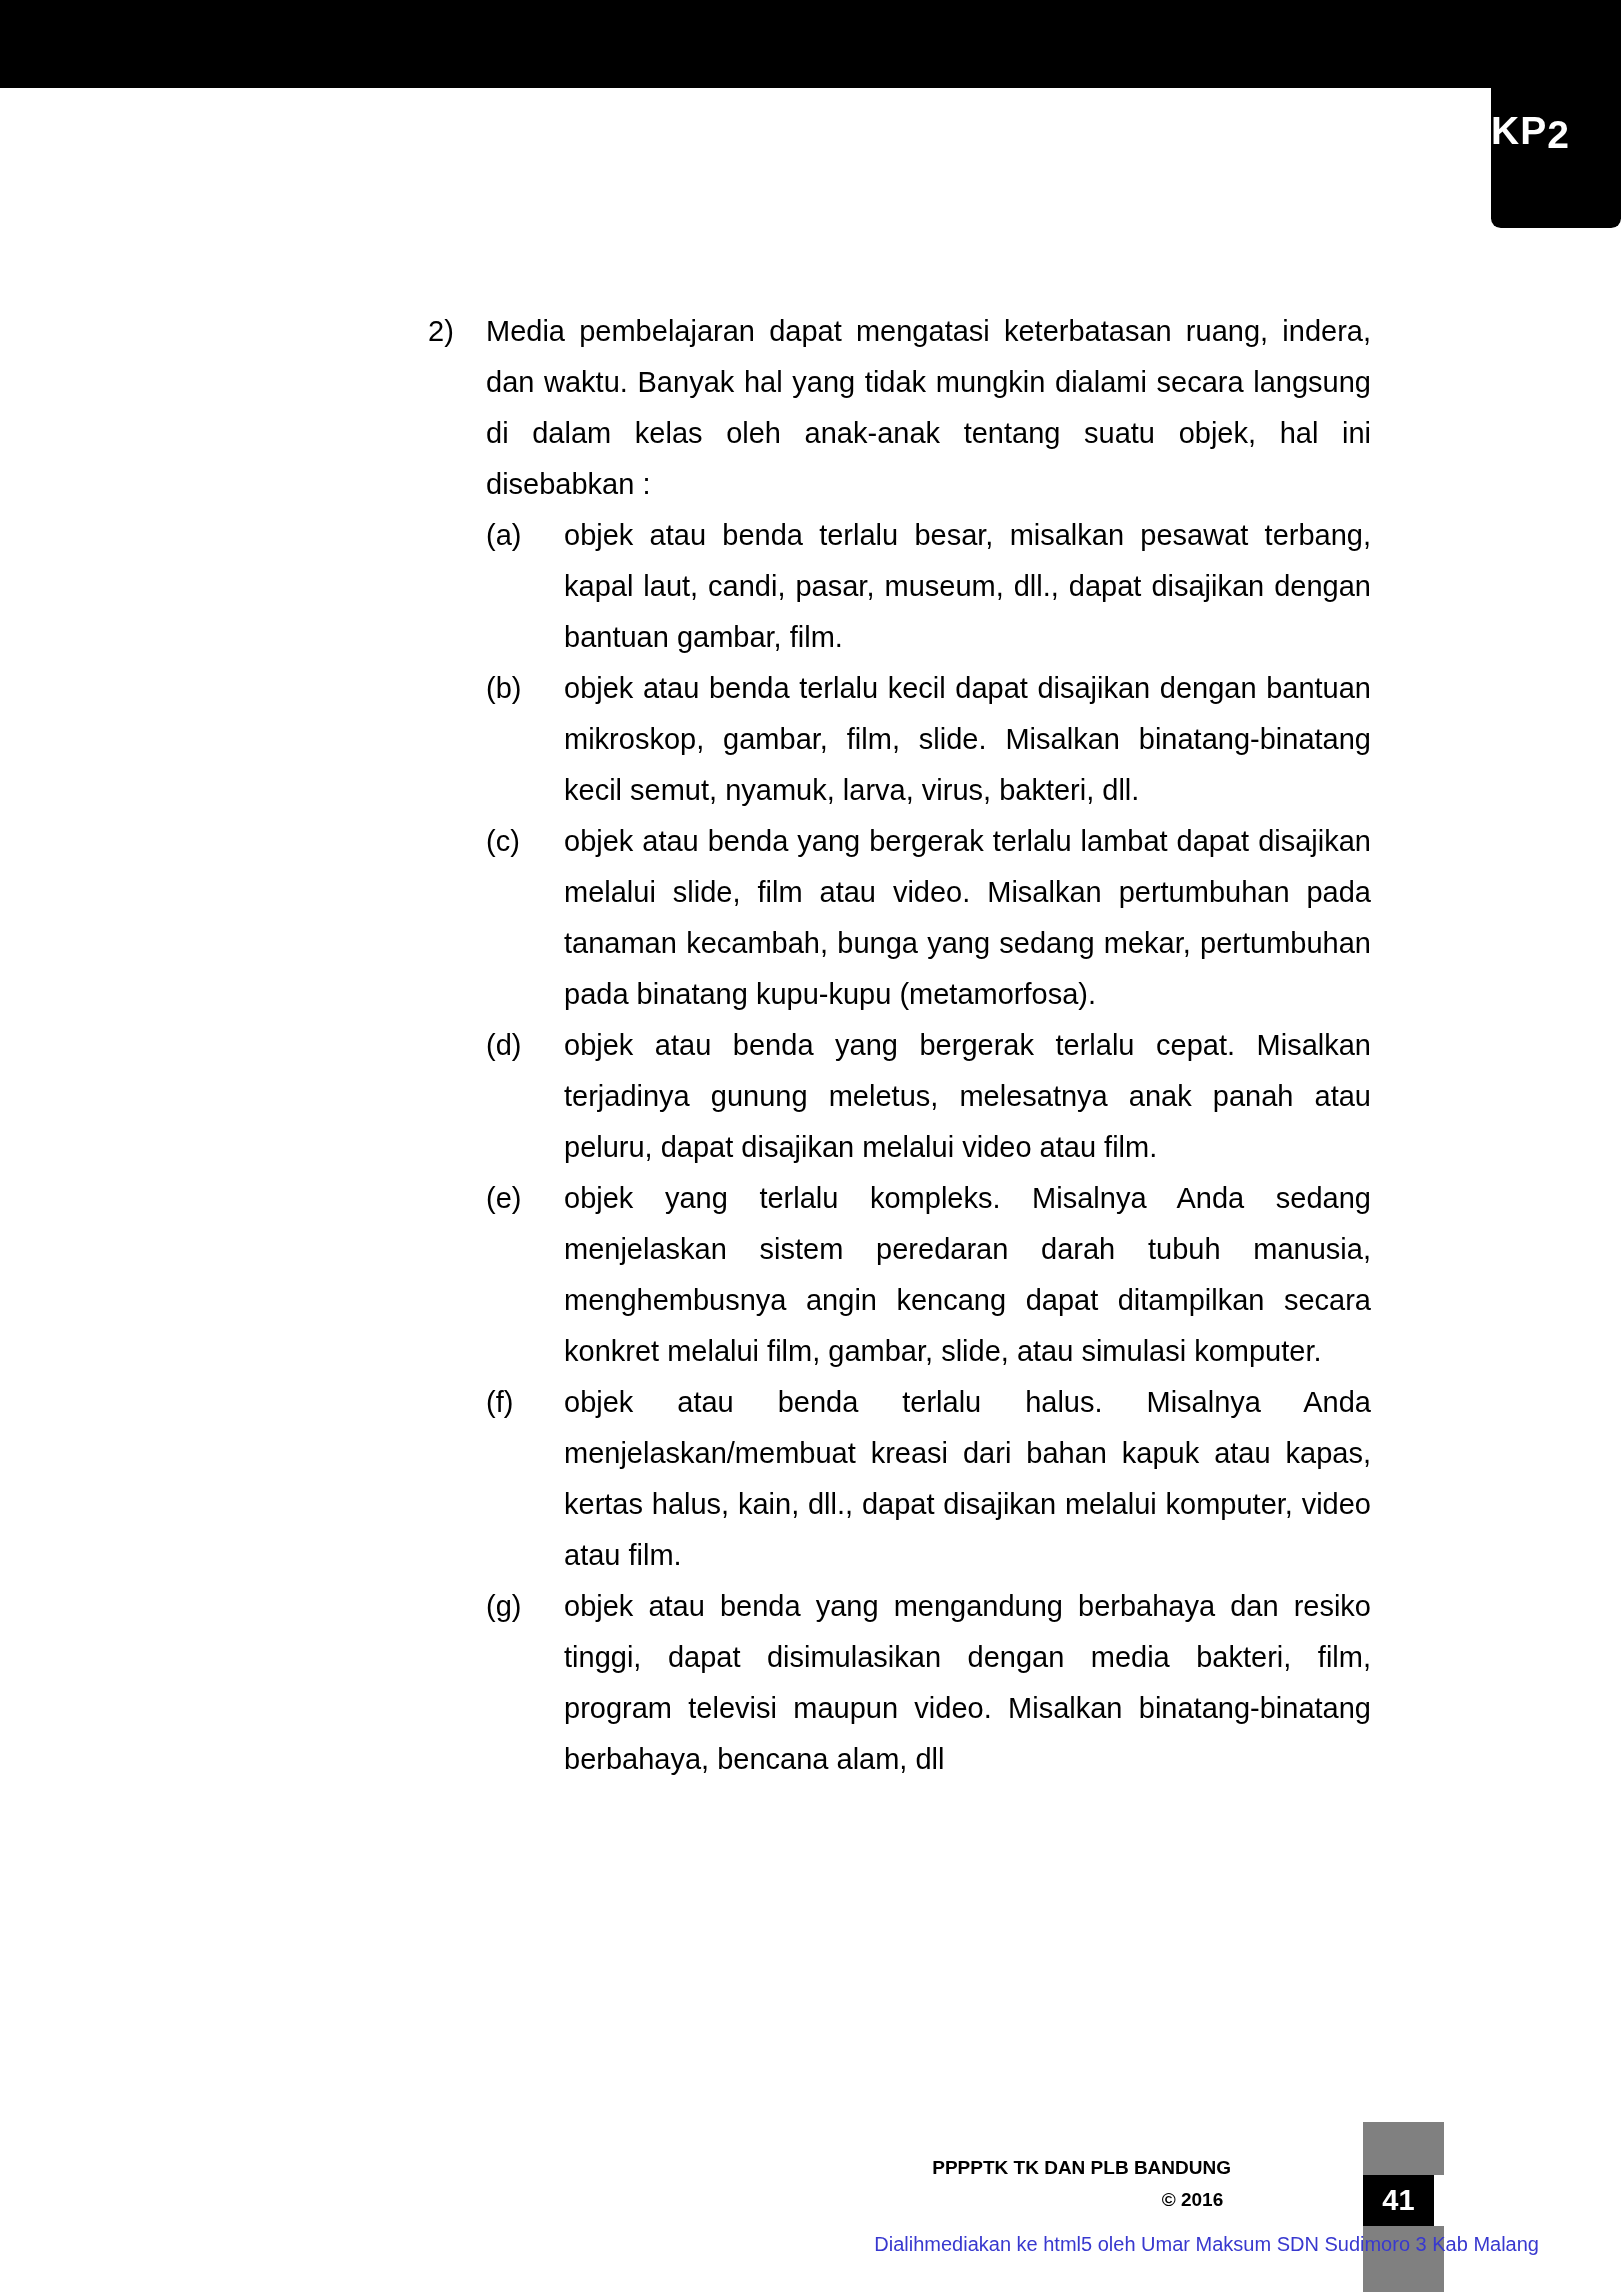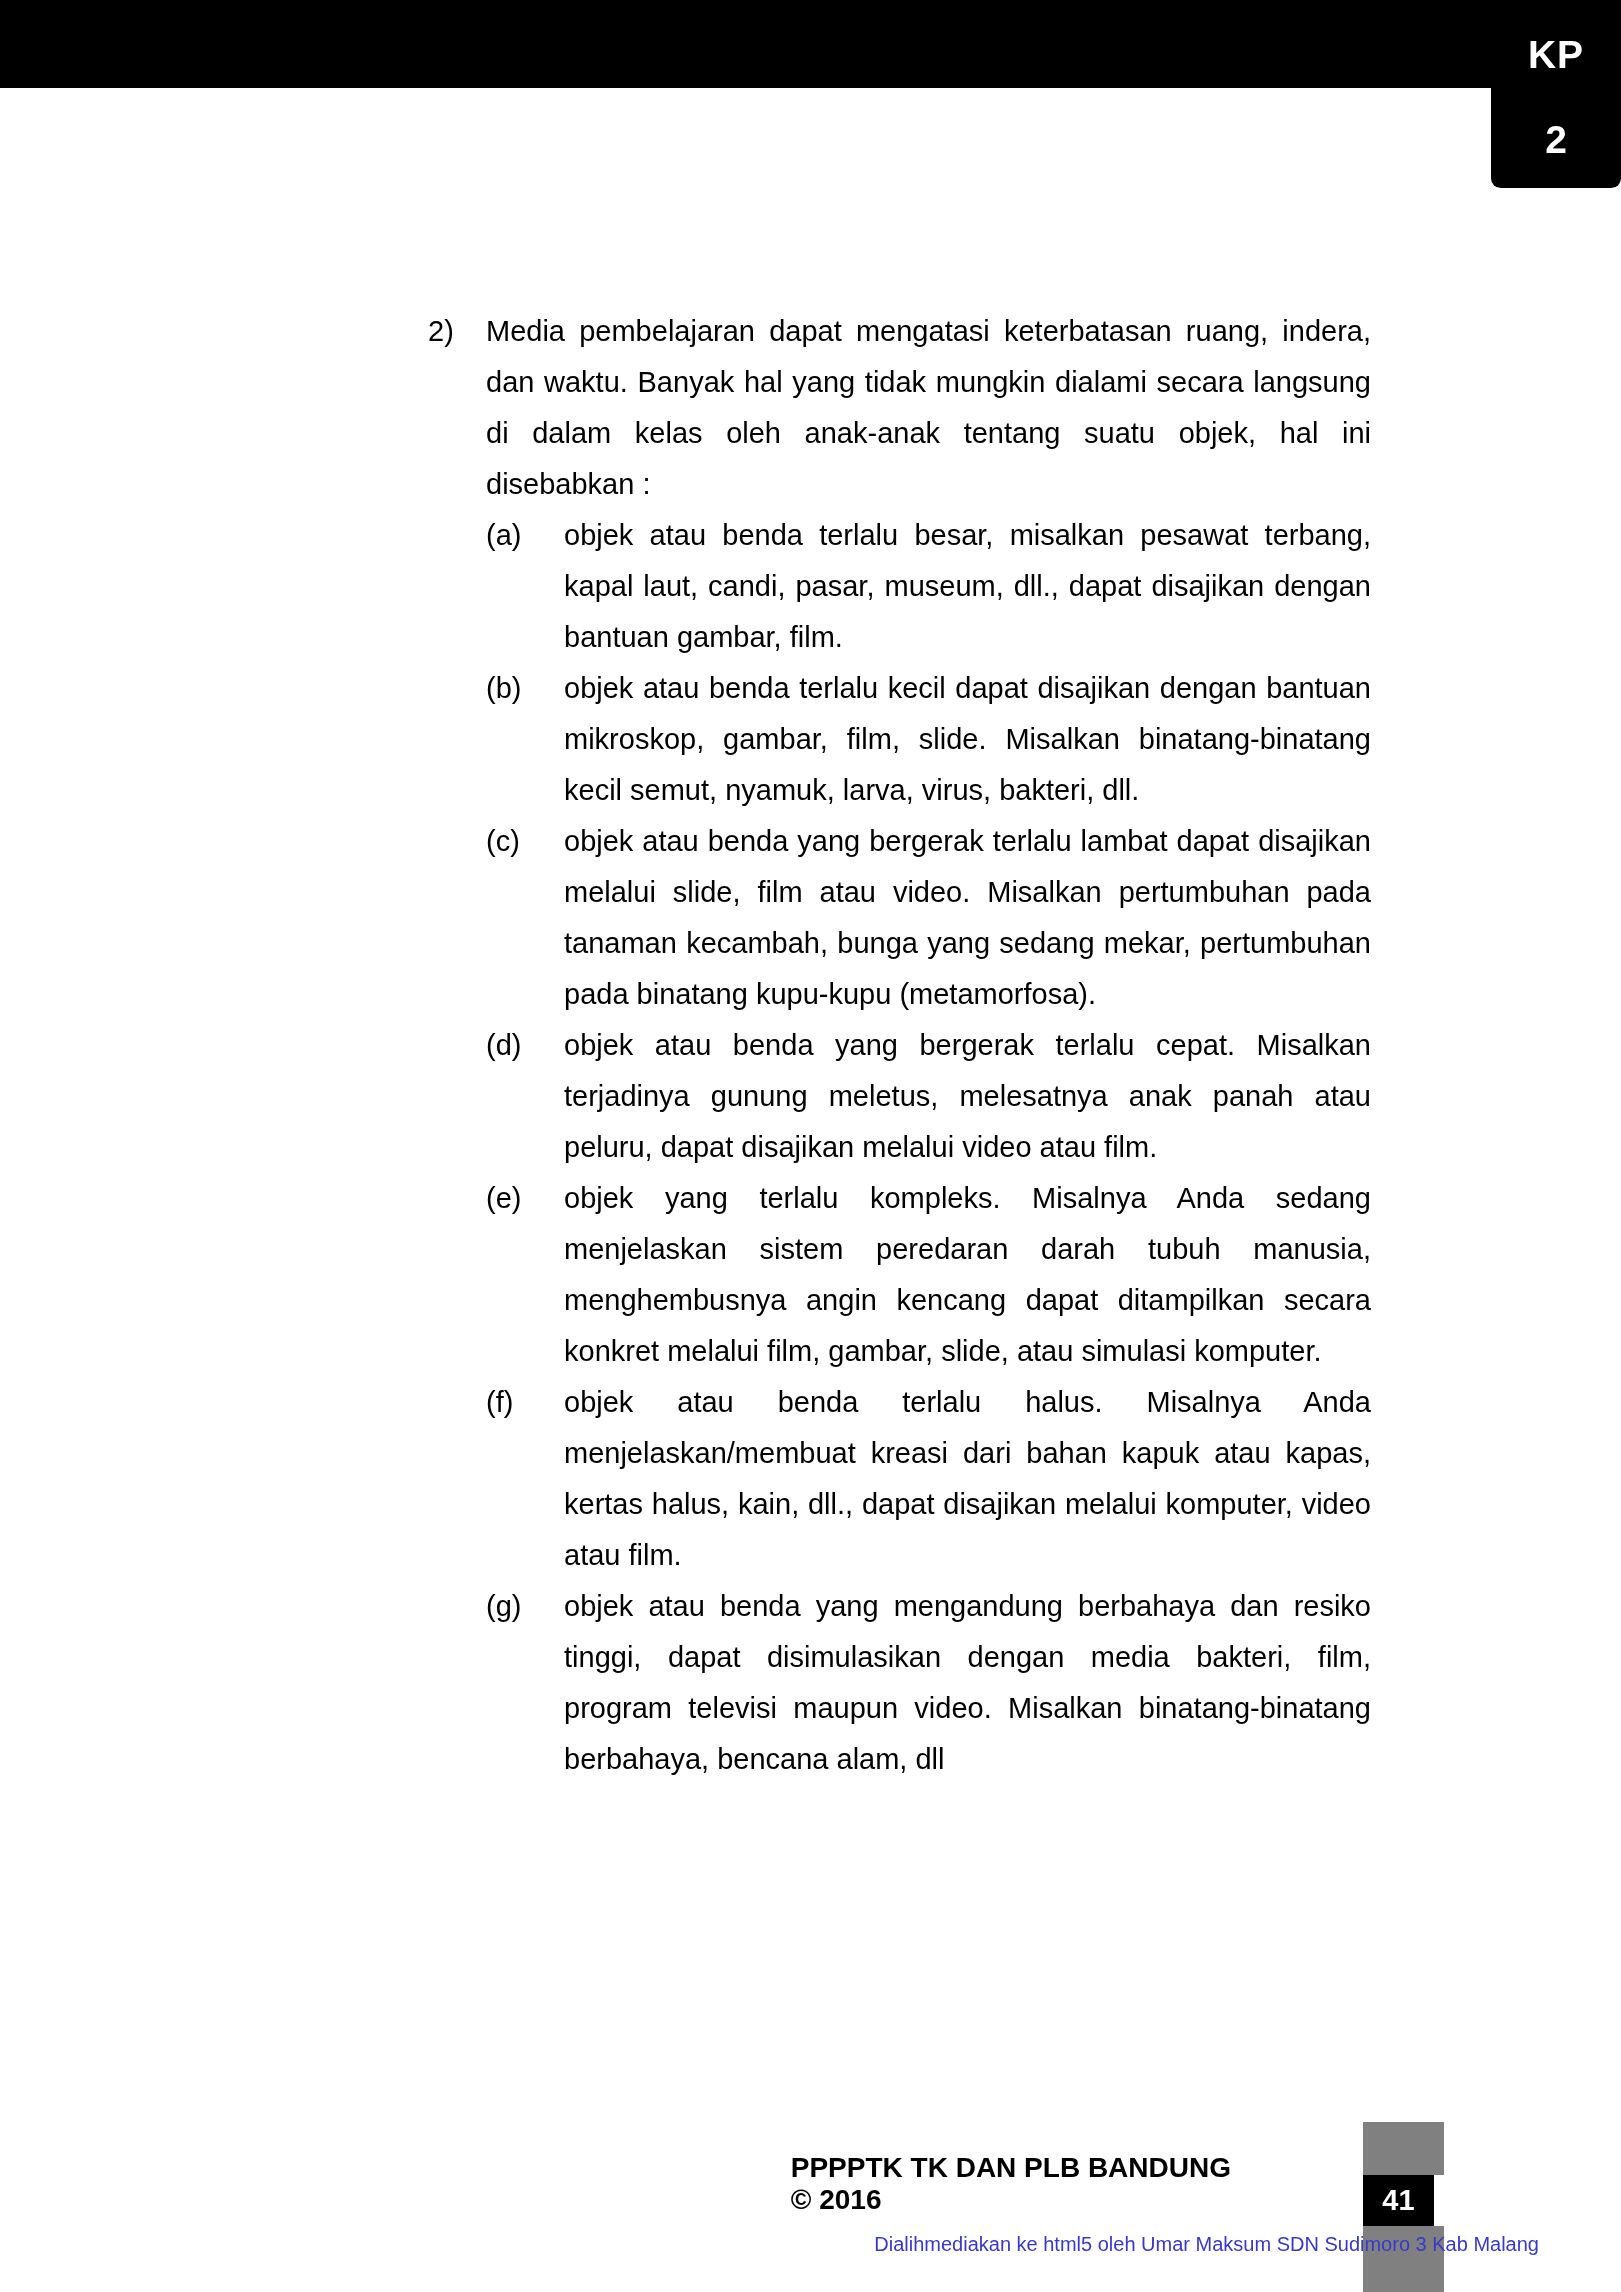--- a/index.html
+++ b/index.html
@@ -18,25 +18,24 @@
     position: absolute;
     top: 0; left: 0;
     width: 1621px;
     height: 88px;
     background: #000000;
   }
   .kp-tab {
     position: absolute;
     top: 0; right: 0;
     width: 130px;
-    height: 188px;
+    height: 228px;
     background: #000000;
     border-radius: 0 0 9.8px 9.8px;
     display: flex;
-    flex-direction: column;
     align-items: center;
     color: #ffffff;
     font-weight: bold;
   }
   .kp-tab .kp-label { margin-top: 33px; font-size: 39px; letter-spacing: 1px; }
   .kp-tab .kp-number { margin-top: 41px; font-size: 39px; }
 
   
   .content {
     position: absolute;
@@ -59,23 +58,23 @@
     margin-left: 58px;
     margin-top: 25.5px;
     text-align: justify;
   }
 
   
   .footer-text {
     position: absolute;
     top: 2152px;
     right: 390px;
-    text-align: left;
+    text-align: right;
     font-weight: bold;
-    font-size: 28px;
+    font-size: 19px;
     line-height: 32px;
   }
   .footer-text .copyright { margin-right: 7.8px; }
 
   .page-box {
     position: absolute;
     top: 2122px;
     right: 177px;
     width: 81px;
   }

